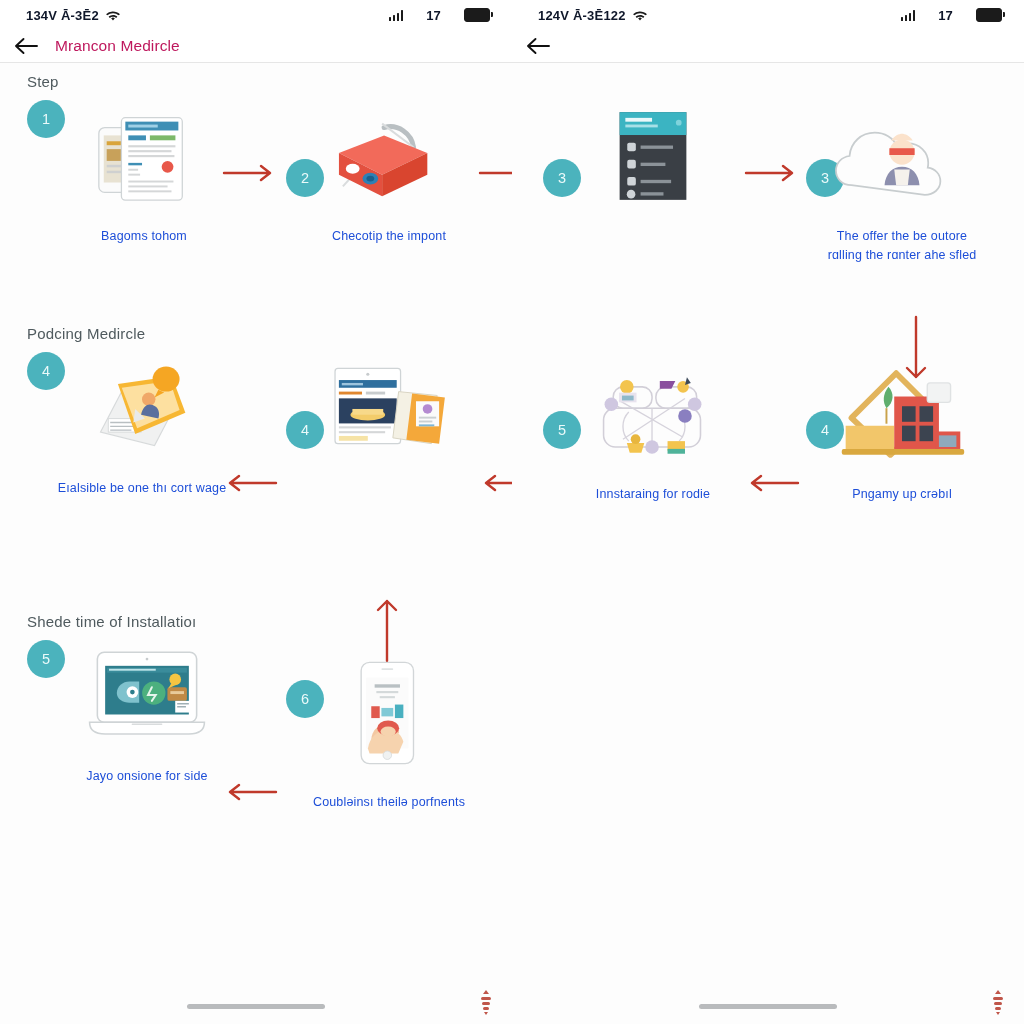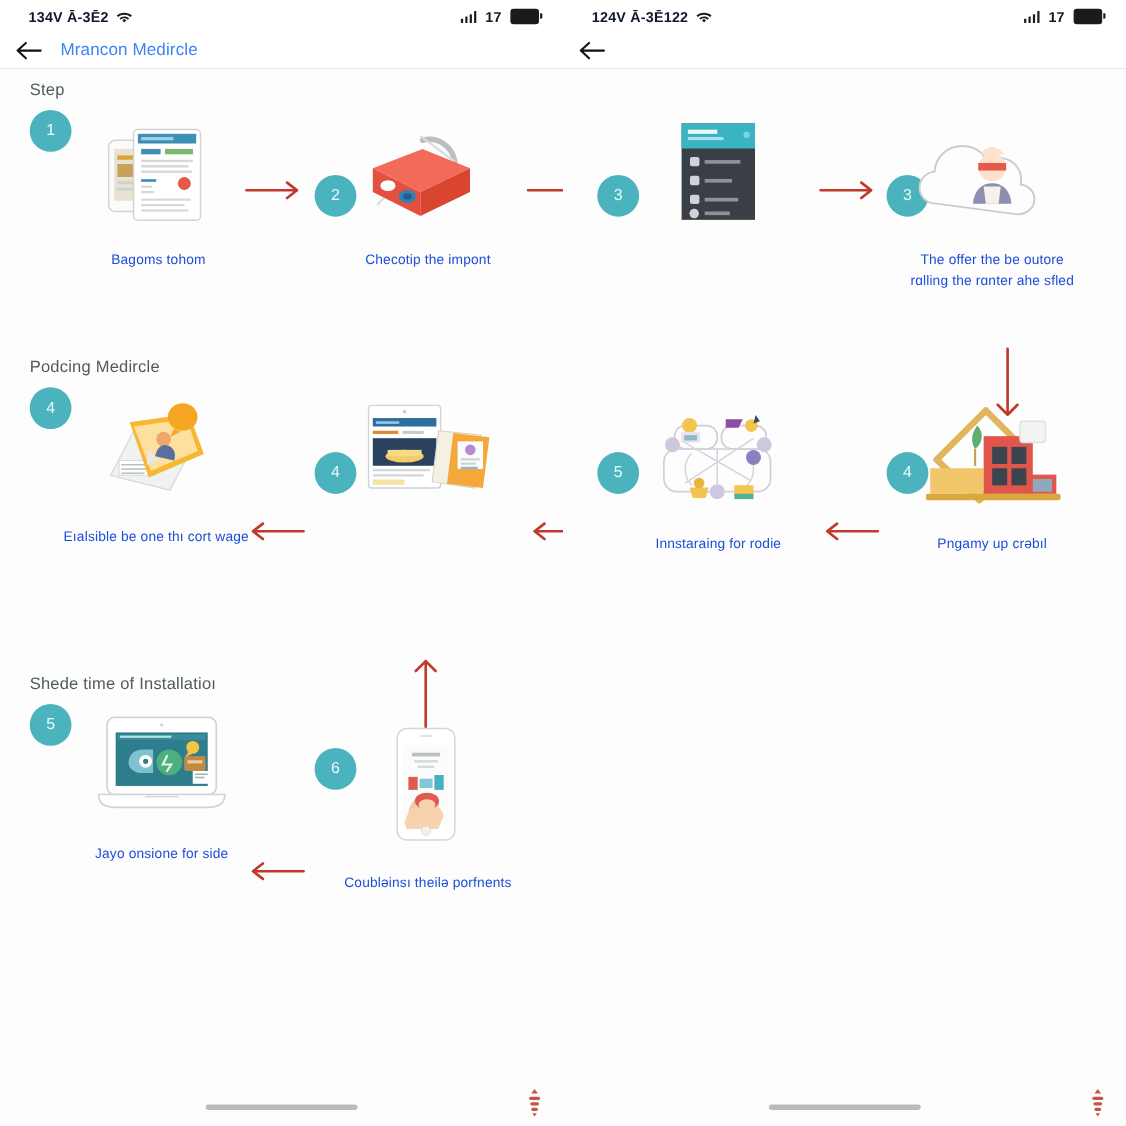--- a/index.html
+++ b/index.html
@@ -12,21 +12,21 @@
   .screens{display:flex;width:1024px;height:1024px;}
   .phone{position:relative;width:512px;height:1024px;background:#fdfdfd;overflow:hidden;}
 
   
   .statusbar{
     height:30px;display:flex;align-items:center;justify-content:space-between;
     padding:0 22px 0 26px;background:#ffffff;
     font-size:13px;font-weight:bold;color:#0f172a;letter-spacing:.2px;
   }
   .sb-left{display:flex;align-items:center;gap:7px;}
-  .sb-right{display:flex;align-items:center;gap:8px;}
+  .sb-right{display:flex;align-items:center;gap:23px;}
   .wifi{display:inline-block;width:14px;height:11px;}
   .bars{display:inline-flex;align-items:flex-end;gap:1.5px;height:11px;}
   .bars i{display:block;width:2.5px;background:#1b1b1b;border-radius:.5px;}
   .bars i:nth-child(1){height:4px;}
   .bars i:nth-child(2){height:6px;}
   .bars i:nth-child(3){height:8px;}
   .bars i:nth-child(4){height:11px;}
   .battery{
     width:24px;height:12px;border:1.6px solid #1b1b1b;border-radius:3px;
     position:relative;background:#1b1b1b;
@@ -35,21 +35,21 @@
     content:"";position:absolute;right:-4px;top:3px;width:2px;height:5px;
     background:#1b1b1b;border-radius:0 1px 1px 0;
   }
 
   
   .navbar{
     height:32px;display:flex;align-items:center;gap:15px;padding:0 0 0 14px;
     background:#ffffff;border-bottom:1px solid #e6e6e6;
   }
   .back-arrow{width:26px;height:20px;flex:0 0 auto;cursor:pointer;}
-  .nav-title{font-size:15.5px;color:#3b82f6;letter-spacing:.1px;}
+  .nav-title{font-size:15.5px;color:#be185d;letter-spacing:.1px;}
 
   
   .content{position:relative;height:962px;background:#fdfdfd;}
 
   .section-title{
     position:absolute;font-size:15px;color:#4f5a5e;letter-spacing:.2px;
     white-space:nowrap;
   }
 
   .badge{

